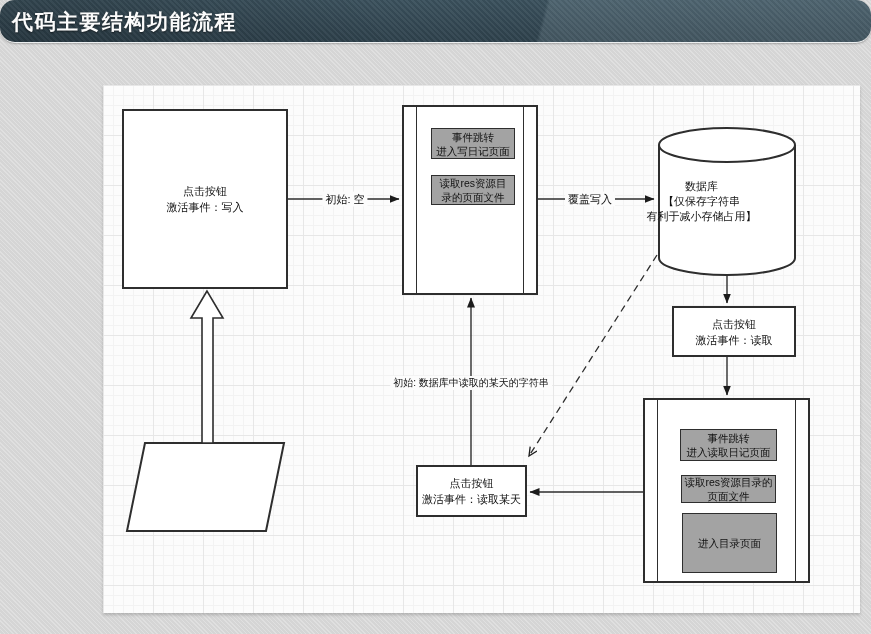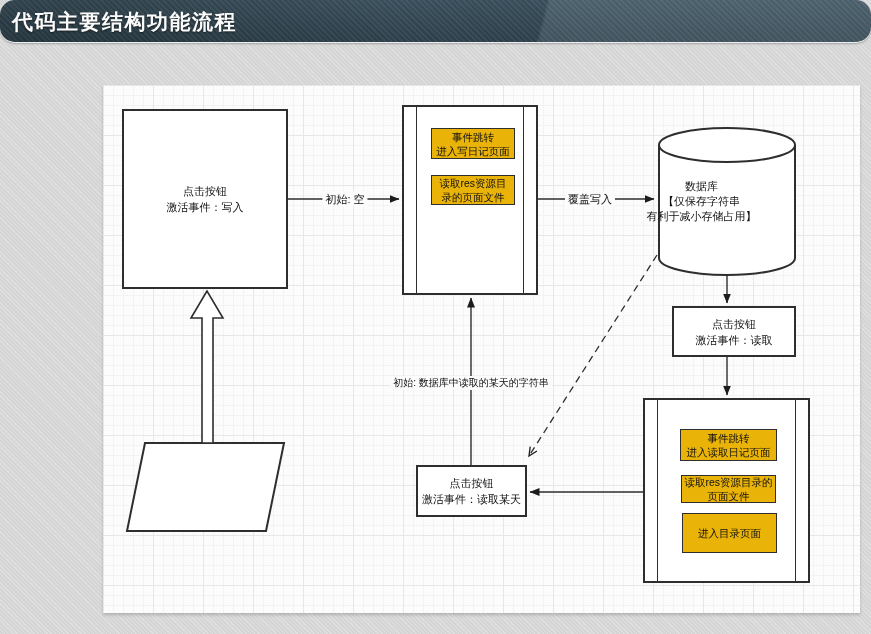--- a/index.html
+++ b/index.html
@@ -41,21 +41,21 @@
     display:flex; flex-direction:column; align-items:center; justify-content:center;
     text-align:center; font-size:11px; color:#111; line-height:16px; }
   .tl{ display:block; white-space:nowrap; }
 
   .pre{ display:block; }
   .pre::before,.pre::after{ content:""; position:absolute; top:0; bottom:0; width:0;
     border-left:1.5px solid #2e2e2e; }
   .pre::before{ left:12px; }
   .pre::after{ right:12px; }
 
-  .step{ position:absolute; background:#eab308; border:1.5px solid #2e2e2e;
+  .step{ position:absolute; background:#a3a3a3; border:1.5px solid #2e2e2e;
     display:flex; flex-direction:column; align-items:center; justify-content:center;
     text-align:left; font-size:10.5px; line-height:14px; color:#111; }
 
   .float-label{ position:absolute; text-align:center; font-size:11px; line-height:15px; color:#111; }
 
   .edge-label{ position:absolute; transform:translate(-50%,-50%); background:#fcfcfc;
     padding:0 3px; font-size:11px; color:#111; white-space:nowrap; }
   .edge-label.small{ font-size:10px; }
 </style>
 </head>
@@ -126,21 +126,21 @@
 
     <div class="node pre" style="left:540px;top:313px;width:167px;height:185px;">
       <div class="step" style="left:35px;top:29px;width:97px;height:32px;">
         <span class="tl">事件跳转</span>
         <span class="tl">进入读取日记页面</span>
       </div>
       <div class="step" style="left:36px;top:75px;width:95px;height:28px;">
         <span class="tl">读取res资源目录的</span>
         <span class="tl">页面文件</span>
       </div>
-      <div class="step" style="left:37px;top:113px;width:95px;height:40px;">
+      <div class="step" style="left:37px;top:113px;width:95px;height:60px;">
         <span class="tl">进入目录页面</span>
       </div>
     </div>
 
     <div class="node" style="left:313px;top:380px;width:111px;height:52px;">
       <span class="tl">点击按钮</span>
       <span class="tl">激活事件：读取某天</span>
     </div>
 
 

